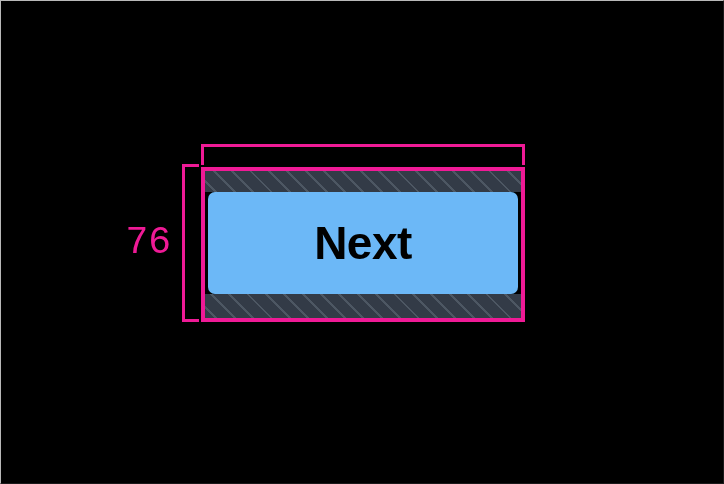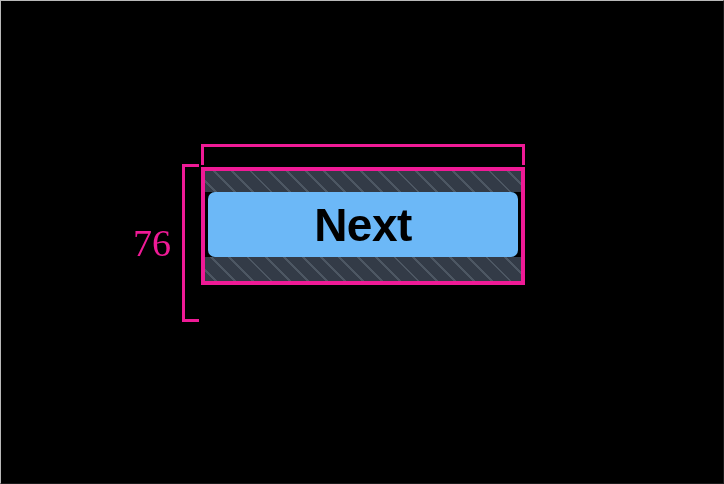--- a/index.html
+++ b/index.html
@@ -23,21 +23,21 @@
     border-bottom: 1px solid #1a1a1a;
     box-sizing: border-box;
   }
 
   
   .measured-box {
     position: absolute;
     left: 200px;
     top: 166px;
     width: 324px;
-    height: 118px;
+    height: 155px;
     box-sizing: border-box;
     border: 4px solid #ef1a96;
     background: #000000;
     display: flex;
     flex-direction: column;
   }
 
   
   .hatch-band {
     position: relative;
@@ -116,21 +116,21 @@
   .dim-height-label {
     position: absolute;
     left: 96px;
     top: 223px;
     width: 74px;
     text-align: right;
     color: #ef1a96;
     font-size: 38px;
     font-weight: normal;
     line-height: 1;
-    font-family: Liberation Serif, serif;
+    font-family: Liberation Mono, monospace;
   }
 </style>
 </head>
 <body>
 
 <div id="screen">
 
 
   <div class="dim-width"></div>
 

